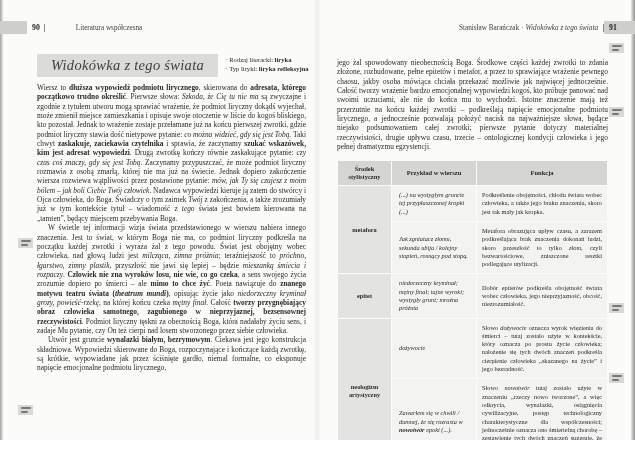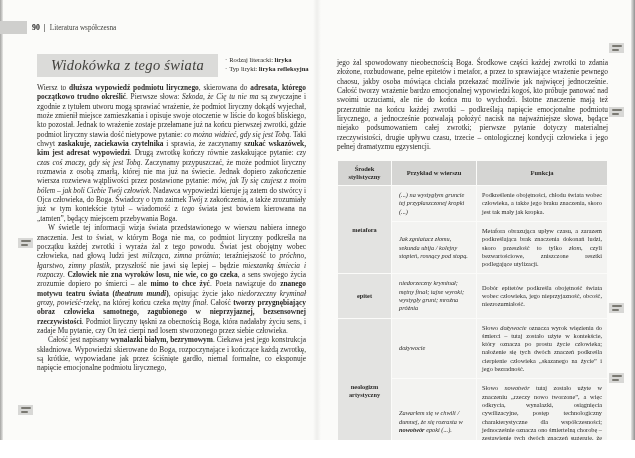--- a/index.html
+++ b/index.html
@@ -14,21 +14,21 @@
 
   
   .header-left{position:absolute;top:21px;left:0;height:13px;display:flex;align-items:center;font-size:7.2px;}
   .header-right{position:absolute;top:21px;right:0;height:13px;display:flex;align-items:center;font-size:7.2px;}
   .tab{height:13px;background:#cfcfcd;display:flex;align-items:center;}
   .tab-left{width:27px;}
   .tab-right{width:31px;padding-left:5px;box-sizing:border-box;}
   .pagenum{font-weight:bold;font-size:7.8px;color:#222;}
   .header-left .pagenum{padding:0 4px 0 5px;}
   .hdr-rule{width:1px;height:8px;background:#8c8c8a;}
-  .hdr-text{padding:0 5px;color:#3e3e3a;white-space:nowrap;}
+  .hdr-text{padding:0 5px;color:#3e3e3a;white-space:nowrap;margin-left:26px;}
   .hdr-text .i{font-style:italic;}
   .hdr-sep{padding:0 2px;}
 
   
   .col-left{position:absolute;left:37px;top:49px;width:269px;
             font-size:7.4px;line-height:9.35px;text-align:justify;}
   .col-right{position:absolute;left:337px;top:46px;width:271px;
              font-size:7.4px;line-height:9.35px;text-align:justify;margin-top:12px;}
   .col-left p,.col-right p{margin:0;}
   p.indent{text-indent:11px;}
@@ -71,33 +71,40 @@
   <div class="edge-right"></div>
   <div class="gutter"></div>
 
   <div class="header-left">
     <div class="tab tab-left"></div>
     <span class="pagenum">90</span>
     <div class="hdr-rule"></div>
     <span class="hdr-text">Literatura współczesna</span>
   </div>
 
+  <div class="header-right">
+    <span class="hdr-text"><span>Stanisław Barańczak</span><span class="hdr-sep">·</span><span class="i">Widokówka z tego świata</span></span>
+    <div class="hdr-rule"></div>
+    <div class="tab tab-right">
+      <span class="pagenum">91</span>
+    </div>
+  </div>
 
   <div class="col-left">
     <div class="title-row">
       <div class="title-box">Widokówka z tego świata</div>
       <div class="meta-list">
           <div class="meta-item"><span class="bullet">·</span><span>Rodzaj literacki: </span><span class="b">liryka</span></div>
           <div class="meta-item"><span class="bullet">·</span><span>Typ liryki: </span><span class="b">liryka refleksyjna</span></div>
         </div>
     </div>
     <div>
         <p><span>Wiersz to </span><span class="b">dłuższa wypowiedź podmiotu lirycznego</span><span>, skierowana do </span><span class="b">adresata, którego początkowo trudno określić</span><span>. Pierwsze słowa: </span><span class="i">Szkoda, że Cię tu nie ma</span><span> są zwyczajne i zgodnie z tytułem utworu mogą sprawiać wrażenie, że podmiot liryczny dokądś wyjechał, może zmienił miejsce zamieszkania i opisuje swoje otoczenie w liście do kogoś bliskiego, kto pozostał. Jednak to wrażenie zostaje przełamane już na końcu pierwszej zwrotki, gdzie podmiot liryczny stawia dość nietypowe pytanie: </span><span class="i">co można widzieć, gdy się jest Tobą</span><span>. Taki chwyt </span><span class="b">zaskakuje, zaciekawia czytelnika</span><span> i sprawia, że zaczynamy </span><span class="b">szukać wskazówek, kim jest adresat wypowiedzi</span><span>. Drugą zwrotkę kończy równie zaskakujące pytanie: </span><span class="i">czy czas coś znaczy, gdy się jest Tobą</span><span>. Zaczynamy przypuszczać, że może podmiot liryczny rozmawia z osobą zmarłą, której nie ma już na świecie. Jednak dopiero zakończenie wiersza rozwiewa wątpliwości przez postawione pytanie: </span><span class="i">mów, jak Ty się czujesz z moim bólem – jak boli Ciebie Twój człowiek</span><span>. Nadawca wypowiedzi kieruje ją zatem do stwórcy i Ojca człowieka, do Boga. Świadczy o tym zaimek </span><span class="i">Twój</span><span> z zakończenia, a także zrozumiały już w tym kontekście tytuł – wiadomość z </span><span class="i">tego</span><span> świata jest bowiem kierowana na „tamten”, będący miejscem przebywania Boga.</span></p>
         <p class="indent"><span>W świetle tej informacji wizja świata przedstawionego w wierszu nabiera innego znaczenia. Jest to świat, w którym Boga nie ma, co podmiot liryczny podkreśla na początku każdej zwrotki i wyraża żal z tego powodu. Świat jest obojętny wobec człowieka, nad głową ludzi jest </span><span class="i">milcząca, zimna próżnia</span><span>; teraźniejszość to </span><span class="i">próchno, łgarstwo, zimny plastik</span><span>, przyszłość nie jawi się lepiej – będzie </span><span class="i">mieszanką śmiecia i rozpaczy</span><span>. </span><span class="b">Człowiek nie zna wyroków losu, nie wie, co go czeka</span><span>, a sens swojego życia zrozumie dopiero po śmierci – ale </span><span class="b">mimo to chce żyć</span><span>. Poeta nawiązuje do </span><span class="b">znanego motywu teatru świata (</span><span class="b i">theatrum mundi</span><span class="b">)</span><span>, opisując życie jako </span><span class="i">niedorzeczny kryminał grozy, powieść-rzekę</span><span>, na której końcu czeka </span><span class="i">mętny finał</span><span>. Całość </span><span class="b">tworzy przygnębiający obraz człowieka samotnego, zagubionego w nieprzyjaznej, bezsensownej rzeczywistości</span><span>. Podmiot liryczny tęskni za obecnością Boga, która nadałaby życiu sens, i zadaje Mu pytanie, czy On też cierpi nad losem stworzonego przez siebie człowieka.</span></p>
-        <p class="indent"><span>Całość jest napisany </span><span class="b">wynalazki białym, bezrymowym</span><span>. Ciekawa jest jego konstrukcja składniowa. Wypowiedzi skierowane do Boga, rozpoczynające i kończące każdą zwrotkę, są krótkie, wypowiadane jak przez ściśnięte gardło, niemal formalne, co eksponuje napięcie emocjonalne podmiotu lirycznego,</span></p>
+        <p class="indent"><span>Utwór jest gruncie </span><span class="b">wynalazki białym, bezrymowym</span><span>. Ciekawa jest jego konstrukcja składniowa. Wypowiedzi skierowane do Boga, rozpoczynające i kończące każdą zwrotkę, są krótkie, wypowiadane jak przez ściśnięte gardło, niemal formalne, co eksponuje napięcie emocjonalne podmiotu lirycznego,</span></p>
       </div>
   </div>
 
   <div class="col-right">
     <p><span>jego żal spowodowany nieobecnością Boga. Środkowe części każdej zwrotki to zdania złożone, rozbudowane, pełne epitetów i metafor, a przez to sprawiające wrażenie pewnego chaosu, jakby osoba mówiąca chciała przekazać możliwie jak najwięcej jednocześnie. Całość tworzy wrażenie bardzo emocjonalnej wypowiedzi kogoś, kto próbuje panować nad swoimi uczuciami, ale nie do końca mu to wychodzi. Istotne znaczenie mają też przerzutnie na końcu każdej zwrotki – podkreślają napięcie emocjonalne podmiotu lirycznego, a jednocześnie pozwalają położyć nacisk na najważniejsze słowa, będące niejako podsumowaniem całej zwrotki; pierwsze pytanie dotyczy materialnej rzeczywistości, drugie upływu czasu, trzecie – ontologicznej kondycji człowieka i jego pełnej dramatyzmu egzystencji.</span></p>
     <table class="devices">
       <colgroup>
           <col class="c1">
           <col class="c2">
           <col class="c3">

